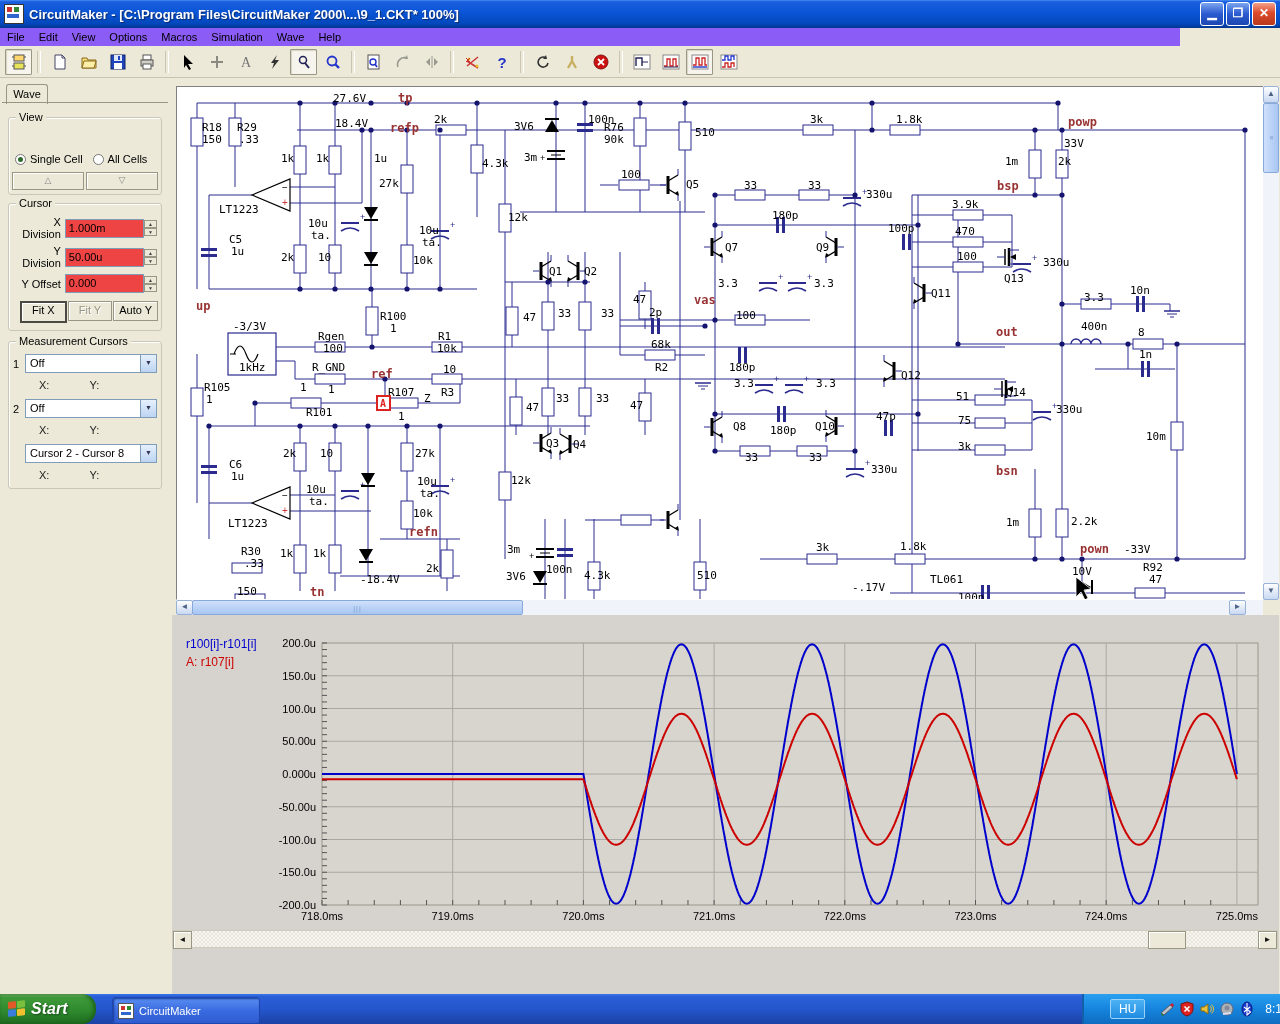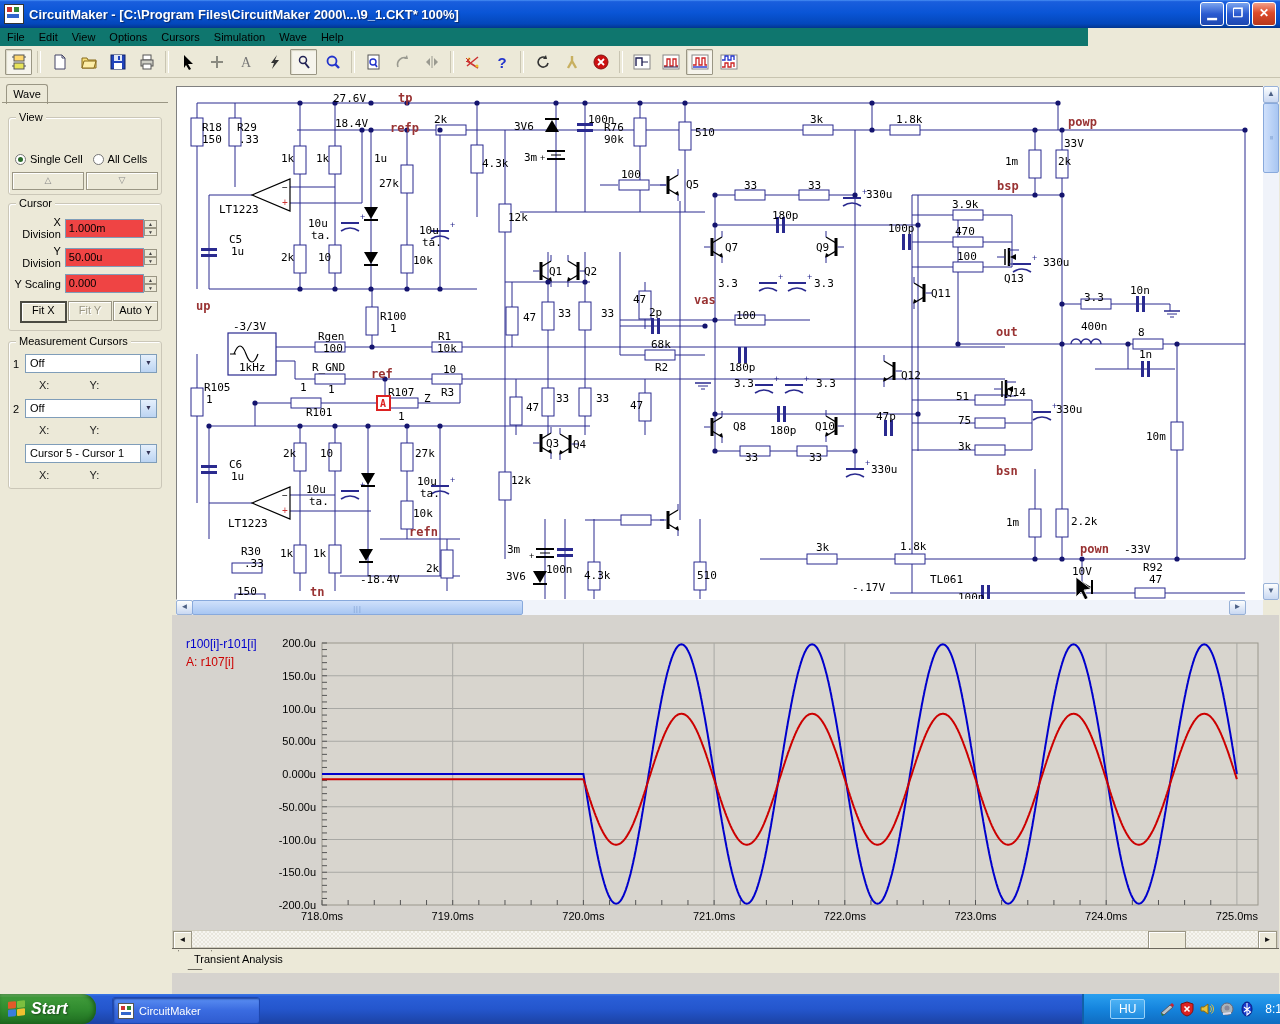--- a/index.html
+++ b/index.html
@@ -11,21 +11,21 @@
     display:flex;align-items:center;color:#fff;}
   .titlebar .appicon{width:18px;height:18px;margin:0 5px 0 4px;position:relative;background:#fff;border:1px solid #333;}
   .titlebar .appicon i{position:absolute;display:block;}
   .title-text{font-size:13px;font-weight:bold;text-shadow:1px 1px 1px #0a2a6a;white-space:nowrap;}
   .winbtns{margin-left:auto;display:flex;gap:2px;padding-right:4px;}
   .winbtn{width:22px;height:22px;border-radius:3px;border:1px solid #fff;
     background:linear-gradient(180deg,#7ba5ef,#2a5ad0 50%,#1d47b0);color:#fff;
     font-size:12px;line-height:20px;text-align:center;font-weight:bold;}
   .winbtn.close{background:linear-gradient(180deg,#f3a08a,#dd4a2a 45%,#b6381e);}
   
-  .menubar{position:absolute;left:0;top:28px;width:1088px;height:18px;background:#0f766e;
+  .menubar{position:absolute;left:0;top:28px;width:1180px;height:18px;background:#8b5cf6;
     border-bottom:1px solid #d8d4c4;display:flex;align-items:center;font-size:11px;color:#000;}
   .menubar span{padding:2px 7px;}
   
   .toolbar{position:absolute;left:0;top:46px;width:1280px;height:32px;background:#ece9d8;
     border-bottom:1px solid #c8c4b0;display:flex;align-items:center;padding-left:4px;box-sizing:border-box;}
   .tbtn{width:25px;height:24px;margin:0 1px;display:flex;align-items:center;justify-content:center;
     border:1px solid transparent;border-radius:1px;background:transparent;}
   .tbtn.pressed{border:1px solid #9a9684;background:#f6f4ec;box-shadow:inset 1px 1px 1px #d8d4c4;}
   .tbtn svg{display:block;}
   .tsep{width:2px;height:22px;margin:0 4px;border-left:1px solid #c9c5b2;border-right:1px solid #fff;}
@@ -122,21 +122,21 @@
       <div class="winbtn">❐</div>
       <div class="winbtn close">✕</div>
     </div>
   </div>
 
   <div class="menubar">
     <span>File</span>
     <span>Edit</span>
     <span>View</span>
     <span>Options</span>
-    <span>Cursors</span>
+    <span>Macros</span>
     <span>Simulation</span>
     <span>Wave</span>
     <span>Help</span>
   </div>
 
   <div class="toolbar">
     <div class="tbtn pressed">
         <svg width="16" height="16">
           <rect x="3" y="1" width="10" height="6" fill="#ffd76e" stroke="#555"></rect>
           <rect x="3" y="9" width="10" height="6" fill="#e8e45a" stroke="#555"></rect>
@@ -328,21 +328,21 @@
           <label>Y Division</label>
           <div class="spinbox">
               <span class="val">50.00u</span>
             </div>
           <div class="spin">
               <b>▲</b>
               <b>▼</b>
             </div>
         </div>
         <div class="frow">
-          <label>Y Scaling</label>
+          <label>Y Offset</label>
           <div class="spinbox">
               <span class="val">0.000</span>
             </div>
           <div class="spin">
               <b>▲</b>
               <b>▼</b>
             </div>
         </div>
         <div class="fitrow">
           <div class="fbtn def">Fit X</div>
@@ -371,21 +371,21 @@
               <span class="drop">▼</span>
             </div>
         </div>
         <div class="xy">
             <span>X:</span>
             <span>Y:</span>
           </div>
         <div class="crow">
           <span class="idx"></span>
           <div class="combo">
-              <span class="val">Cursor 5 - Cursor 1</span>
+              <span class="val">Cursor 2 - Cursor 8</span>
               <span class="drop">▼</span>
             </div>
         </div>
         <div class="xy">
             <span>X:</span>
             <span>Y:</span>
           </div>
       </div>
     </div>
   </div>
@@ -1114,24 +1114,20 @@
         <path d="M150.0 159.0 L150.7 159.0 L151.3 159.0 L152.0 159.0 L152.6 159.0 L153.3 159.0 L153.9 159.0 L154.6 159.0 L155.2 159.0 L155.9 159.0 L156.5 159.0 L157.2 159.0 L157.8 159.0 L158.5 159.0 L159.1 159.0 L159.8 159.0 L160.5 159.0 L161.1 159.0 L161.8 159.0 L162.4 159.0 L163.1 159.0 L163.7 159.0 L164.4 159.0 L165.0 159.0 L165.7 159.0 L166.3 159.0 L167.0 159.0 L167.6 159.0 L168.3 159.0 L169.0 159.0 L169.6 159.0 L170.3 159.0 L170.9 159.0 L171.6 159.0 L172.2 159.0 L172.9 159.0 L173.5 159.0 L174.2 159.0 L174.8 159.0 L175.5 159.0 L176.1 159.0 L176.8 159.0 L177.4 159.0 L178.1 159.0 L178.8 159.0 L179.4 159.0 L180.1 159.0 L180.7 159.0 L181.4 159.0 L182.0 159.0 L182.7 159.0 L183.3 159.0 L184.0 159.0 L184.6 159.0 L185.3 159.0 L185.9 159.0 L186.6 159.0 L187.2 159.0 L187.9 159.0 L188.6 159.0 L189.2 159.0 L189.9 159.0 L190.5 159.0 L191.2 159.0 L191.8 159.0 L192.5 159.0 L193.1 159.0 L193.8 159.0 L194.4 159.0 L195.1 159.0 L195.7 159.0 L196.4 159.0 L197.1 159.0 L197.7 159.0 L198.4 159.0 L199.0 159.0 L199.7 159.0 L200.3 159.0 L201.0 159.0 L201.6 159.0 L202.3 159.0 L202.9 159.0 L203.6 159.0 L204.2 159.0 L204.9 159.0 L205.5 159.0 L206.2 159.0 L206.9 159.0 L207.5 159.0 L208.2 159.0 L208.8 159.0 L209.5 159.0 L210.1 159.0 L210.8 159.0 L211.4 159.0 L212.1 159.0 L212.7 159.0 L213.4 159.0 L214.0 159.0 L214.7 159.0 L215.3 159.0 L216.0 159.0 L216.7 159.0 L217.3 159.0 L218.0 159.0 L218.6 159.0 L219.3 159.0 L219.9 159.0 L220.6 159.0 L221.2 159.0 L221.9 159.0 L222.5 159.0 L223.2 159.0 L223.8 159.0 L224.5 159.0 L225.2 159.0 L225.8 159.0 L226.5 159.0 L227.1 159.0 L227.8 159.0 L228.4 159.0 L229.1 159.0 L229.7 159.0 L230.4 159.0 L231.0 159.0 L231.7 159.0 L232.3 159.0 L233.0 159.0 L233.6 159.0 L234.3 159.0 L235.0 159.0 L235.6 159.0 L236.3 159.0 L236.9 159.0 L237.6 159.0 L238.2 159.0 L238.9 159.0 L239.5 159.0 L240.2 159.0 L240.8 159.0 L241.5 159.0 L242.1 159.0 L242.8 159.0 L243.5 159.0 L244.1 159.0 L244.8 159.0 L245.4 159.0 L246.1 159.0 L246.7 159.0 L247.4 159.0 L248.0 159.0 L248.7 159.0 L249.3 159.0 L250.0 159.0 L250.6 159.0 L251.3 159.0 L251.9 159.0 L252.6 159.0 L253.3 159.0 L253.9 159.0 L254.6 159.0 L255.2 159.0 L255.9 159.0 L256.5 159.0 L257.2 159.0 L257.8 159.0 L258.5 159.0 L259.1 159.0 L259.8 159.0 L260.4 159.0 L261.1 159.0 L261.7 159.0 L262.4 159.0 L263.1 159.0 L263.7 159.0 L264.4 159.0 L265.0 159.0 L265.7 159.0 L266.3 159.0 L267.0 159.0 L267.6 159.0 L268.3 159.0 L268.9 159.0 L269.6 159.0 L270.2 159.0 L270.9 159.0 L271.6 159.0 L272.2 159.0 L272.9 159.0 L273.5 159.0 L274.2 159.0 L274.8 159.0 L275.5 159.0 L276.1 159.0 L276.8 159.0 L277.4 159.0 L278.1 159.0 L278.7 159.0 L279.4 159.0 L280.0 159.0 L280.7 159.0 L281.4 159.0 L282.0 159.0 L282.7 159.0 L283.3 159.0 L284.0 159.0 L284.6 159.0 L285.3 159.0 L285.9 159.0 L286.6 159.0 L287.2 159.0 L287.9 159.0 L288.5 159.0 L289.2 159.0 L289.8 159.0 L290.5 159.0 L291.2 159.0 L291.8 159.0 L292.5 159.0 L293.1 159.0 L293.8 159.0 L294.4 159.0 L295.1 159.0 L295.7 159.0 L296.4 159.0 L297.0 159.0 L297.7 159.0 L298.3 159.0 L299.0 159.0 L299.7 159.0 L300.3 159.0 L301.0 159.0 L301.6 159.0 L302.3 159.0 L302.9 159.0 L303.6 159.0 L304.2 159.0 L304.9 159.0 L305.5 159.0 L306.2 159.0 L306.8 159.0 L307.5 159.0 L308.1 159.0 L308.8 159.0 L309.5 159.0 L310.1 159.0 L310.8 159.0 L311.4 159.0 L312.1 159.0 L312.7 159.0 L313.4 159.0 L314.0 159.0 L314.7 159.0 L315.3 159.0 L316.0 159.0 L316.6 159.0 L317.3 159.0 L317.9 159.0 L318.6 159.0 L319.3 159.0 L319.9 159.0 L320.6 159.0 L321.2 159.0 L321.9 159.0 L322.5 159.0 L323.2 159.0 L323.8 159.0 L324.5 159.0 L325.1 159.0 L325.8 159.0 L326.4 159.0 L327.1 159.0 L327.8 159.0 L328.4 159.0 L329.1 159.0 L329.7 159.0 L330.4 159.0 L331.0 159.0 L331.7 159.0 L332.3 159.0 L333.0 159.0 L333.6 159.0 L334.3 159.0 L334.9 159.0 L335.6 159.0 L336.2 159.0 L336.9 159.0 L337.6 159.0 L338.2 159.0 L338.9 159.0 L339.5 159.0 L340.2 159.0 L340.8 159.0 L341.5 159.0 L342.1 159.0 L342.8 159.0 L343.4 159.0 L344.1 159.0 L344.7 159.0 L345.4 159.0 L346.0 159.0 L346.7 159.0 L347.4 159.0 L348.0 159.0 L348.7 159.0 L349.3 159.0 L350.0 159.0 L350.6 159.0 L351.3 159.0 L351.9 159.0 L352.6 159.0 L353.2 159.0 L353.9 159.0 L354.5 159.0 L355.2 159.0 L355.9 159.0 L356.5 159.0 L357.2 159.0 L357.8 159.0 L358.5 159.0 L359.1 159.0 L359.8 159.0 L360.4 159.0 L361.1 159.0 L361.7 159.0 L362.4 159.0 L363.0 159.0 L363.7 159.0 L364.3 159.0 L365.0 159.0 L365.7 159.0 L366.3 159.0 L367.0 159.0 L367.6 159.0 L368.3 159.0 L368.9 159.0 L369.6 159.0 L370.2 159.0 L370.9 159.0 L371.5 159.0 L372.2 159.0 L372.8 159.0 L373.5 159.0 L374.2 159.0 L374.8 159.0 L375.5 159.0 L376.1 159.0 L376.8 159.0 L377.4 159.0 L378.1 159.0 L378.7 159.0 L379.4 159.0 L380.0 159.0 L380.7 159.0 L381.3 159.0 L382.0 159.0 L382.6 159.0 L383.3 159.0 L384.0 159.0 L384.6 159.0 L385.3 159.0 L385.9 159.0 L386.6 159.0 L387.2 159.0 L387.9 159.0 L388.5 159.0 L389.2 159.0 L389.8 159.0 L390.5 159.0 L391.1 159.0 L391.8 159.0 L392.4 159.0 L393.1 159.0 L393.8 159.0 L394.4 159.0 L395.1 159.0 L395.7 159.0 L396.4 159.0 L397.0 159.0 L397.7 159.0 L398.3 159.0 L399.0 159.0 L399.6 159.0 L400.3 159.0 L400.9 159.0 L401.6 159.0 L402.3 159.0 L402.9 159.0 L403.6 159.0 L404.2 159.0 L404.9 159.0 L405.5 159.0 L406.2 159.0 L406.8 159.0 L407.5 159.0 L408.1 159.0 L408.8 159.0 L409.4 159.0 L410.1 159.0 L410.7 159.0 L411.4 159.0 L412.1 163.1 L412.7 167.1 L413.4 171.2 L414.0 175.3 L414.7 179.3 L415.3 183.3 L416.0 187.3 L416.6 191.3 L417.3 195.2 L417.9 199.1 L418.6 202.9 L419.2 206.7 L419.9 210.5 L420.5 214.2 L421.2 217.9 L421.9 221.5 L422.5 225.0 L423.2 228.5 L423.8 231.9 L424.5 235.2 L425.1 238.5 L425.8 241.7 L426.4 244.8 L427.1 247.8 L427.7 250.7 L428.4 253.5 L429.0 256.3 L429.7 258.9 L430.4 261.5 L431.0 263.9 L431.7 266.3 L432.3 268.5 L433.0 270.6 L433.6 272.6 L434.3 274.6 L434.9 276.3 L435.6 278.0 L436.2 279.6 L436.9 281.0 L437.5 282.3 L438.2 283.5 L438.8 284.6 L439.5 285.6 L440.2 286.4 L440.8 287.1 L441.5 287.7 L442.1 288.1 L442.8 288.4 L443.4 288.6 L444.1 288.7 L444.7 288.6 L445.4 288.4 L446.0 288.1 L446.7 287.7 L447.3 287.1 L448.0 286.4 L448.6 285.6 L449.3 284.6 L450.0 283.5 L450.6 282.3 L451.3 281.0 L451.9 279.6 L452.6 278.0 L453.2 276.3 L453.9 274.6 L454.5 272.6 L455.2 270.6 L455.8 268.5 L456.5 266.3 L457.1 263.9 L457.8 261.5 L458.5 258.9 L459.1 256.3 L459.8 253.5 L460.4 250.7 L461.1 247.8 L461.7 244.8 L462.4 241.7 L463.0 238.5 L463.7 235.2 L464.3 231.9 L465.0 228.5 L465.6 225.0 L466.3 221.5 L466.9 217.9 L467.6 214.2 L468.3 210.5 L468.9 206.7 L469.6 202.9 L470.2 199.1 L470.9 195.2 L471.5 191.3 L472.2 187.3 L472.8 183.3 L473.5 179.3 L474.1 175.3 L474.8 171.2 L475.4 167.1 L476.1 163.1 L476.7 159.0 L477.4 154.9 L478.1 150.9 L478.7 146.8 L479.4 142.7 L480.0 138.7 L480.7 134.7 L481.3 130.7 L482.0 126.7 L482.6 122.8 L483.3 118.9 L483.9 115.1 L484.6 111.3 L485.2 107.5 L485.9 103.8 L486.6 100.1 L487.2 96.5 L487.9 93.0 L488.5 89.5 L489.2 86.1 L489.8 82.8 L490.5 79.5 L491.1 76.3 L491.8 73.2 L492.4 70.2 L493.1 67.3 L493.7 64.5 L494.4 61.7 L495.0 59.1 L495.7 56.5 L496.4 54.1 L497.0 51.7 L497.7 49.5 L498.3 47.4 L499.0 45.4 L499.6 43.4 L500.3 41.7 L500.9 40.0 L501.6 38.4 L502.2 37.0 L502.9 35.7 L503.5 34.5 L504.2 33.4 L504.9 32.4 L505.5 31.6 L506.2 30.9 L506.8 30.3 L507.5 29.9 L508.1 29.6 L508.8 29.4 L509.4 29.3 L510.1 29.4 L510.7 29.6 L511.4 29.9 L512.0 30.3 L512.7 30.9 L513.3 31.6 L514.0 32.4 L514.7 33.4 L515.3 34.5 L516.0 35.7 L516.6 37.0 L517.3 38.4 L517.9 40.0 L518.6 41.7 L519.2 43.4 L519.9 45.4 L520.5 47.4 L521.2 49.5 L521.8 51.7 L522.5 54.1 L523.1 56.5 L523.8 59.1 L524.5 61.7 L525.1 64.5 L525.8 67.3 L526.4 70.2 L527.1 73.2 L527.7 76.3 L528.4 79.5 L529.0 82.8 L529.7 86.1 L530.3 89.5 L531.0 93.0 L531.6 96.5 L532.3 100.1 L533.0 103.8 L533.6 107.5 L534.3 111.3 L534.9 115.1 L535.6 118.9 L536.2 122.8 L536.9 126.7 L537.5 130.7 L538.2 134.7 L538.8 138.7 L539.5 142.7 L540.1 146.8 L540.8 150.9 L541.4 154.9 L542.1 159.0 L542.8 163.1 L543.4 167.1 L544.1 171.2 L544.7 175.3 L545.4 179.3 L546.0 183.3 L546.7 187.3 L547.3 191.3 L548.0 195.2 L548.6 199.1 L549.3 202.9 L549.9 206.7 L550.6 210.5 L551.2 214.2 L551.9 217.9 L552.6 221.5 L553.2 225.0 L553.9 228.5 L554.5 231.9 L555.2 235.2 L555.8 238.5 L556.5 241.7 L557.1 244.8 L557.8 247.8 L558.4 250.7 L559.1 253.5 L559.7 256.3 L560.4 258.9 L561.1 261.5 L561.7 263.9 L562.4 266.3 L563.0 268.5 L563.7 270.6 L564.3 272.6 L565.0 274.6 L565.6 276.3 L566.3 278.0 L566.9 279.6 L567.6 281.0 L568.2 282.3 L568.9 283.5 L569.5 284.6 L570.2 285.6 L570.9 286.4 L571.5 287.1 L572.2 287.7 L572.8 288.1 L573.5 288.4 L574.1 288.6 L574.8 288.7 L575.4 288.6 L576.1 288.4 L576.7 288.1 L577.4 287.7 L578.0 287.1 L578.7 286.4 L579.3 285.6 L580.0 284.6 L580.7 283.5 L581.3 282.3 L582.0 281.0 L582.6 279.6 L583.3 278.0 L583.9 276.3 L584.6 274.6 L585.2 272.6 L585.9 270.6 L586.5 268.5 L587.2 266.3 L587.8 263.9 L588.5 261.5 L589.2 258.9 L589.8 256.3 L590.5 253.5 L591.1 250.7 L591.8 247.8 L592.4 244.8 L593.1 241.7 L593.7 238.5 L594.4 235.2 L595.0 231.9 L595.7 228.5 L596.3 225.0 L597.0 221.5 L597.6 217.9 L598.3 214.2 L599.0 210.5 L599.6 206.7 L600.3 202.9 L600.9 199.1 L601.6 195.2 L602.2 191.3 L602.9 187.3 L603.5 183.3 L604.2 179.3 L604.8 175.3 L605.5 171.2 L606.1 167.1 L606.8 163.1 L607.4 159.0 L608.1 154.9 L608.8 150.9 L609.4 146.8 L610.1 142.7 L610.7 138.7 L611.4 134.7 L612.0 130.7 L612.7 126.7 L613.3 122.8 L614.0 118.9 L614.6 115.1 L615.3 111.3 L615.9 107.5 L616.6 103.8 L617.3 100.1 L617.9 96.5 L618.6 93.0 L619.2 89.5 L619.9 86.1 L620.5 82.8 L621.2 79.5 L621.8 76.3 L622.5 73.2 L623.1 70.2 L623.8 67.3 L624.4 64.5 L625.1 61.7 L625.7 59.1 L626.4 56.5 L627.1 54.1 L627.7 51.7 L628.4 49.5 L629.0 47.4 L629.7 45.4 L630.3 43.4 L631.0 41.7 L631.6 40.0 L632.3 38.4 L632.9 37.0 L633.6 35.7 L634.2 34.5 L634.9 33.4 L635.6 32.4 L636.2 31.6 L636.9 30.9 L637.5 30.3 L638.2 29.9 L638.8 29.6 L639.5 29.4 L640.1 29.3 L640.8 29.4 L641.4 29.6 L642.1 29.9 L642.7 30.3 L643.4 30.9 L644.0 31.6 L644.7 32.4 L645.4 33.4 L646.0 34.5 L646.7 35.7 L647.3 37.0 L648.0 38.4 L648.6 40.0 L649.3 41.7 L649.9 43.4 L650.6 45.4 L651.2 47.4 L651.9 49.5 L652.5 51.7 L653.2 54.1 L653.8 56.5 L654.5 59.1 L655.2 61.7 L655.8 64.5 L656.5 67.3 L657.1 70.2 L657.8 73.2 L658.4 76.3 L659.1 79.5 L659.7 82.8 L660.4 86.1 L661.0 89.5 L661.7 93.0 L662.3 96.5 L663.0 100.1 L663.7 103.8 L664.3 107.5 L665.0 111.3 L665.6 115.1 L666.3 118.9 L666.9 122.8 L667.6 126.7 L668.2 130.7 L668.9 134.7 L669.5 138.7 L670.2 142.7 L670.8 146.8 L671.5 150.9 L672.1 154.9 L672.8 159.0 L673.5 163.1 L674.1 167.1 L674.8 171.2 L675.4 175.3 L676.1 179.3 L676.7 183.3 L677.4 187.3 L678.0 191.3 L678.7 195.2 L679.3 199.1 L680.0 202.9 L680.6 206.7 L681.3 210.5 L681.9 214.2 L682.6 217.9 L683.3 221.5 L683.9 225.0 L684.6 228.5 L685.2 231.9 L685.9 235.2 L686.5 238.5 L687.2 241.7 L687.8 244.8 L688.5 247.8 L689.1 250.7 L689.8 253.5 L690.4 256.3 L691.1 258.9 L691.8 261.5 L692.4 263.9 L693.1 266.3 L693.7 268.5 L694.4 270.6 L695.0 272.6 L695.7 274.6 L696.3 276.3 L697.0 278.0 L697.6 279.6 L698.3 281.0 L698.9 282.3 L699.6 283.5 L700.2 284.6 L700.9 285.6 L701.6 286.4 L702.2 287.1 L702.9 287.7 L703.5 288.1 L704.2 288.4 L704.8 288.6 L705.5 288.7 L706.1 288.6 L706.8 288.4 L707.4 288.1 L708.1 287.7 L708.7 287.1 L709.4 286.4 L710.0 285.6 L710.7 284.6 L711.4 283.5 L712.0 282.3 L712.7 281.0 L713.3 279.6 L714.0 278.0 L714.6 276.3 L715.3 274.6 L715.9 272.6 L716.6 270.6 L717.2 268.5 L717.9 266.3 L718.5 263.9 L719.2 261.5 L719.9 258.9 L720.5 256.3 L721.2 253.5 L721.8 250.7 L722.5 247.8 L723.1 244.8 L723.8 241.7 L724.4 238.5 L725.1 235.2 L725.7 231.9 L726.4 228.5 L727.0 225.0 L727.7 221.5 L728.3 217.9 L729.0 214.2 L729.7 210.5 L730.3 206.7 L731.0 202.9 L731.6 199.1 L732.3 195.2 L732.9 191.3 L733.6 187.3 L734.2 183.3 L734.9 179.3 L735.5 175.3 L736.2 171.2 L736.8 167.1 L737.5 163.1 L738.1 159.0 L738.8 154.9 L739.5 150.9 L740.1 146.8 L740.8 142.7 L741.4 138.7 L742.1 134.7 L742.7 130.7 L743.4 126.7 L744.0 122.8 L744.7 118.9 L745.3 115.1 L746.0 111.3 L746.6 107.5 L747.3 103.8 L748.0 100.1 L748.6 96.5 L749.3 93.0 L749.9 89.5 L750.6 86.1 L751.2 82.8 L751.9 79.5 L752.5 76.3 L753.2 73.2 L753.8 70.2 L754.5 67.3 L755.1 64.5 L755.8 61.7 L756.4 59.1 L757.1 56.5 L757.8 54.1 L758.4 51.7 L759.1 49.5 L759.7 47.4 L760.4 45.4 L761.0 43.4 L761.7 41.7 L762.3 40.0 L763.0 38.4 L763.6 37.0 L764.3 35.7 L764.9 34.5 L765.6 33.4 L766.3 32.4 L766.9 31.6 L767.6 30.9 L768.2 30.3 L768.9 29.9 L769.5 29.6 L770.2 29.4 L770.8 29.3 L771.5 29.4 L772.1 29.6 L772.8 29.9 L773.4 30.3 L774.1 30.9 L774.7 31.6 L775.4 32.4 L776.1 33.4 L776.7 34.5 L777.4 35.7 L778.0 37.0 L778.7 38.4 L779.3 40.0 L780.0 41.7 L780.6 43.4 L781.3 45.4 L781.9 47.4 L782.6 49.5 L783.2 51.7 L783.9 54.1 L784.5 56.5 L785.2 59.1 L785.9 61.7 L786.5 64.5 L787.2 67.3 L787.8 70.2 L788.5 73.2 L789.1 76.3 L789.8 79.5 L790.4 82.8 L791.1 86.1 L791.7 89.5 L792.4 93.0 L793.0 96.5 L793.7 100.1 L794.4 103.8 L795.0 107.5 L795.7 111.3 L796.3 115.1 L797.0 118.9 L797.6 122.8 L798.3 126.7 L798.9 130.7 L799.6 134.7 L800.2 138.7 L800.9 142.7 L801.5 146.8 L802.2 150.9 L802.8 154.9 L803.5 159.0 L804.2 163.1 L804.8 167.1 L805.5 171.2 L806.1 175.3 L806.8 179.3 L807.4 183.3 L808.1 187.3 L808.7 191.3 L809.4 195.2 L810.0 199.1 L810.7 202.9 L811.3 206.7 L812.0 210.5 L812.6 214.2 L813.3 217.9 L814.0 221.5 L814.6 225.0 L815.3 228.5 L815.9 231.9 L816.6 235.2 L817.2 238.5 L817.9 241.7 L818.5 244.8 L819.2 247.8 L819.8 250.7 L820.5 253.5 L821.1 256.3 L821.8 258.9 L822.5 261.5 L823.1 263.9 L823.8 266.3 L824.4 268.5 L825.1 270.6 L825.7 272.6 L826.4 274.6 L827.0 276.3 L827.7 278.0 L828.3 279.6 L829.0 281.0 L829.6 282.3 L830.3 283.5 L830.9 284.6 L831.6 285.6 L832.3 286.4 L832.9 287.1 L833.6 287.7 L834.2 288.1 L834.9 288.4 L835.5 288.6 L836.2 288.7 L836.8 288.6 L837.5 288.4 L838.1 288.1 L838.8 287.7 L839.4 287.1 L840.1 286.4 L840.7 285.6 L841.4 284.6 L842.1 283.5 L842.7 282.3 L843.4 281.0 L844.0 279.6 L844.7 278.0 L845.3 276.3 L846.0 274.6 L846.6 272.6 L847.3 270.6 L847.9 268.5 L848.6 266.3 L849.2 263.9 L849.9 261.5 L850.6 258.9 L851.2 256.3 L851.9 253.5 L852.5 250.7 L853.2 247.8 L853.8 244.8 L854.5 241.7 L855.1 238.5 L855.8 235.2 L856.4 231.9 L857.1 228.5 L857.7 225.0 L858.4 221.5 L859.0 217.9 L859.7 214.2 L860.4 210.5 L861.0 206.7 L861.7 202.9 L862.3 199.1 L863.0 195.2 L863.6 191.3 L864.3 187.3 L864.9 183.3 L865.6 179.3 L866.2 175.3 L866.9 171.2 L867.5 167.1 L868.2 163.1 L868.8 159.0 L869.5 154.9 L870.2 150.9 L870.8 146.8 L871.5 142.7 L872.1 138.7 L872.8 134.7 L873.4 130.7 L874.1 126.7 L874.7 122.8 L875.4 118.9 L876.0 115.1 L876.7 111.3 L877.3 107.5 L878.0 103.8 L878.7 100.1 L879.3 96.5 L880.0 93.0 L880.6 89.5 L881.3 86.1 L881.9 82.8 L882.6 79.5 L883.2 76.3 L883.9 73.2 L884.5 70.2 L885.2 67.3 L885.8 64.5 L886.5 61.7 L887.1 59.1 L887.8 56.5 L888.5 54.1 L889.1 51.7 L889.8 49.5 L890.4 47.4 L891.1 45.4 L891.7 43.4 L892.4 41.7 L893.0 40.0 L893.7 38.4 L894.3 37.0 L895.0 35.7 L895.6 34.5 L896.3 33.4 L897.0 32.4 L897.6 31.6 L898.3 30.9 L898.9 30.3 L899.6 29.9 L900.2 29.6 L900.9 29.4 L901.5 29.3 L902.2 29.4 L902.8 29.6 L903.5 29.9 L904.1 30.3 L904.8 30.9 L905.4 31.6 L906.1 32.4 L906.8 33.4 L907.4 34.5 L908.1 35.7 L908.7 37.0 L909.4 38.4 L910.0 40.0 L910.7 41.7 L911.3 43.4 L912.0 45.4 L912.6 47.4 L913.3 49.5 L913.9 51.7 L914.6 54.1 L915.2 56.5 L915.9 59.1 L916.6 61.7 L917.2 64.5 L917.9 67.3 L918.5 70.2 L919.2 73.2 L919.8 76.3 L920.5 79.5 L921.1 82.8 L921.8 86.1 L922.4 89.5 L923.1 93.0 L923.7 96.5 L924.4 100.1 L925.1 103.8 L925.7 107.5 L926.4 111.3 L927.0 115.1 L927.7 118.9 L928.3 122.8 L929.0 126.7 L929.6 130.7 L930.3 134.7 L930.9 138.7 L931.6 142.7 L932.2 146.8 L932.9 150.9 L933.5 154.9 L934.2 159.0 L934.9 163.1 L935.5 167.1 L936.2 171.2 L936.8 175.3 L937.5 179.3 L938.1 183.3 L938.8 187.3 L939.4 191.3 L940.1 195.2 L940.7 199.1 L941.4 202.9 L942.0 206.7 L942.7 210.5 L943.3 214.2 L944.0 217.9 L944.7 221.5 L945.3 225.0 L946.0 228.5 L946.6 231.9 L947.3 235.2 L947.9 238.5 L948.6 241.7 L949.2 244.8 L949.9 247.8 L950.5 250.7 L951.2 253.5 L951.8 256.3 L952.5 258.9 L953.2 261.5 L953.8 263.9 L954.5 266.3 L955.1 268.5 L955.8 270.6 L956.4 272.6 L957.1 274.6 L957.7 276.3 L958.4 278.0 L959.0 279.6 L959.7 281.0 L960.3 282.3 L961.0 283.5 L961.6 284.6 L962.3 285.6 L963.0 286.4 L963.6 287.1 L964.3 287.7 L964.9 288.1 L965.6 288.4 L966.2 288.6 L966.9 288.7 L967.5 288.6 L968.2 288.4 L968.8 288.1 L969.5 287.7 L970.1 287.1 L970.8 286.4 L971.4 285.6 L972.1 284.6 L972.8 283.5 L973.4 282.3 L974.1 281.0 L974.7 279.6 L975.4 278.0 L976.0 276.3 L976.7 274.6 L977.3 272.6 L978.0 270.6 L978.6 268.5 L979.3 266.3 L979.9 263.9 L980.6 261.5 L981.3 258.9 L981.9 256.3 L982.6 253.5 L983.2 250.7 L983.9 247.8 L984.5 244.8 L985.2 241.7 L985.8 238.5 L986.5 235.2 L987.1 231.9 L987.8 228.5 L988.4 225.0 L989.1 221.5 L989.7 217.9 L990.4 214.2 L991.1 210.5 L991.7 206.7 L992.4 202.9 L993.0 199.1 L993.7 195.2 L994.3 191.3 L995.0 187.3 L995.6 183.3 L996.3 179.3 L996.9 175.3 L997.6 171.2 L998.2 167.1 L998.9 163.1 L999.5 159.0 L1000.2 154.9 L1000.9 150.9 L1001.5 146.8 L1002.2 142.7 L1002.8 138.7 L1003.5 134.7 L1004.1 130.7 L1004.8 126.7 L1005.4 122.8 L1006.1 118.9 L1006.7 115.1 L1007.4 111.3 L1008.0 107.5 L1008.7 103.8 L1009.4 100.1 L1010.0 96.5 L1010.7 93.0 L1011.3 89.5 L1012.0 86.1 L1012.6 82.8 L1013.3 79.5 L1013.9 76.3 L1014.6 73.2 L1015.2 70.2 L1015.9 67.3 L1016.5 64.5 L1017.2 61.7 L1017.8 59.1 L1018.5 56.5 L1019.2 54.1 L1019.8 51.7 L1020.5 49.5 L1021.1 47.4 L1021.8 45.4 L1022.4 43.4 L1023.1 41.7 L1023.7 40.0 L1024.4 38.4 L1025.0 37.0 L1025.7 35.7 L1026.3 34.5 L1027.0 33.4 L1027.7 32.4 L1028.3 31.6 L1029.0 30.9 L1029.6 30.3 L1030.3 29.9 L1030.9 29.6 L1031.6 29.4 L1032.2 29.3 L1032.9 29.4 L1033.5 29.6 L1034.2 29.9 L1034.8 30.3 L1035.5 30.9 L1036.1 31.6 L1036.8 32.4 L1037.5 33.4 L1038.1 34.5 L1038.8 35.7 L1039.4 37.0 L1040.1 38.4 L1040.7 40.0 L1041.4 41.7 L1042.0 43.4 L1042.7 45.4 L1043.3 47.4 L1044.0 49.5 L1044.6 51.7 L1045.3 54.1 L1045.9 56.5 L1046.6 59.1 L1047.3 61.7 L1047.9 64.5 L1048.6 67.3 L1049.2 70.2 L1049.9 73.2 L1050.5 76.3 L1051.2 79.5 L1051.8 82.8 L1052.5 86.1 L1053.1 89.5 L1053.8 93.0 L1054.4 96.5 L1055.1 100.1 L1055.8 103.8 L1056.4 107.5 L1057.1 111.3 L1057.7 115.1 L1058.4 118.9 L1059.0 122.8 L1059.7 126.7 L1060.3 130.7 L1061.0 134.7 L1061.6 138.7 L1062.3 142.7 L1062.9 146.8 L1063.6 150.9 L1064.2 154.9 L1064.9 159.0 " fill="none" stroke="#0000cc" stroke-width="2"></path>
         <path d="M150.0 164.2 L150.7 164.2 L151.3 164.2 L152.0 164.2 L152.6 164.2 L153.3 164.2 L153.9 164.2 L154.6 164.2 L155.2 164.2 L155.9 164.2 L156.5 164.2 L157.2 164.2 L157.8 164.2 L158.5 164.2 L159.1 164.2 L159.8 164.2 L160.5 164.2 L161.1 164.2 L161.8 164.2 L162.4 164.2 L163.1 164.2 L163.7 164.2 L164.4 164.2 L165.0 164.2 L165.7 164.2 L166.3 164.2 L167.0 164.2 L167.6 164.2 L168.3 164.2 L169.0 164.2 L169.6 164.2 L170.3 164.2 L170.9 164.2 L171.6 164.2 L172.2 164.2 L172.9 164.2 L173.5 164.2 L174.2 164.2 L174.8 164.2 L175.5 164.2 L176.1 164.2 L176.8 164.2 L177.4 164.2 L178.1 164.2 L178.8 164.2 L179.4 164.2 L180.1 164.2 L180.7 164.2 L181.4 164.2 L182.0 164.2 L182.7 164.2 L183.3 164.2 L184.0 164.2 L184.6 164.2 L185.3 164.2 L185.9 164.2 L186.6 164.2 L187.2 164.2 L187.9 164.2 L188.6 164.2 L189.2 164.2 L189.9 164.2 L190.5 164.2 L191.2 164.2 L191.8 164.2 L192.5 164.2 L193.1 164.2 L193.8 164.2 L194.4 164.2 L195.1 164.2 L195.7 164.2 L196.4 164.2 L197.1 164.2 L197.7 164.2 L198.4 164.2 L199.0 164.2 L199.7 164.2 L200.3 164.2 L201.0 164.2 L201.6 164.2 L202.3 164.2 L202.9 164.2 L203.6 164.2 L204.2 164.2 L204.9 164.2 L205.5 164.2 L206.2 164.2 L206.9 164.2 L207.5 164.2 L208.2 164.2 L208.8 164.2 L209.5 164.2 L210.1 164.2 L210.8 164.2 L211.4 164.2 L212.1 164.2 L212.7 164.2 L213.4 164.2 L214.0 164.2 L214.7 164.2 L215.3 164.2 L216.0 164.2 L216.7 164.2 L217.3 164.2 L218.0 164.2 L218.6 164.2 L219.3 164.2 L219.9 164.2 L220.6 164.2 L221.2 164.2 L221.9 164.2 L222.5 164.2 L223.2 164.2 L223.8 164.2 L224.5 164.2 L225.2 164.2 L225.8 164.2 L226.5 164.2 L227.1 164.2 L227.8 164.2 L228.4 164.2 L229.1 164.2 L229.7 164.2 L230.4 164.2 L231.0 164.2 L231.7 164.2 L232.3 164.2 L233.0 164.2 L233.6 164.2 L234.3 164.2 L235.0 164.2 L235.6 164.2 L236.3 164.2 L236.9 164.2 L237.6 164.2 L238.2 164.2 L238.9 164.2 L239.5 164.2 L240.2 164.2 L240.8 164.2 L241.5 164.2 L242.1 164.2 L242.8 164.2 L243.5 164.2 L244.1 164.2 L244.8 164.2 L245.4 164.2 L246.1 164.2 L246.7 164.2 L247.4 164.2 L248.0 164.2 L248.7 164.2 L249.3 164.2 L250.0 164.2 L250.6 164.2 L251.3 164.2 L251.9 164.2 L252.6 164.2 L253.3 164.2 L253.9 164.2 L254.6 164.2 L255.2 164.2 L255.9 164.2 L256.5 164.2 L257.2 164.2 L257.8 164.2 L258.5 164.2 L259.1 164.2 L259.8 164.2 L260.4 164.2 L261.1 164.2 L261.7 164.2 L262.4 164.2 L263.1 164.2 L263.7 164.2 L264.4 164.2 L265.0 164.2 L265.7 164.2 L266.3 164.2 L267.0 164.2 L267.6 164.2 L268.3 164.2 L268.9 164.2 L269.6 164.2 L270.2 164.2 L270.9 164.2 L271.6 164.2 L272.2 164.2 L272.9 164.2 L273.5 164.2 L274.2 164.2 L274.8 164.2 L275.5 164.2 L276.1 164.2 L276.8 164.2 L277.4 164.2 L278.1 164.2 L278.7 164.2 L279.4 164.2 L280.0 164.2 L280.7 164.2 L281.4 164.2 L282.0 164.2 L282.7 164.2 L283.3 164.2 L284.0 164.2 L284.6 164.2 L285.3 164.2 L285.9 164.2 L286.6 164.2 L287.2 164.2 L287.9 164.2 L288.5 164.2 L289.2 164.2 L289.8 164.2 L290.5 164.2 L291.2 164.2 L291.8 164.2 L292.5 164.2 L293.1 164.2 L293.8 164.2 L294.4 164.2 L295.1 164.2 L295.7 164.2 L296.4 164.2 L297.0 164.2 L297.7 164.2 L298.3 164.2 L299.0 164.2 L299.7 164.2 L300.3 164.2 L301.0 164.2 L301.6 164.2 L302.3 164.2 L302.9 164.2 L303.6 164.2 L304.2 164.2 L304.9 164.2 L305.5 164.2 L306.2 164.2 L306.8 164.2 L307.5 164.2 L308.1 164.2 L308.8 164.2 L309.5 164.2 L310.1 164.2 L310.8 164.2 L311.4 164.2 L312.1 164.2 L312.7 164.2 L313.4 164.2 L314.0 164.2 L314.7 164.2 L315.3 164.2 L316.0 164.2 L316.6 164.2 L317.3 164.2 L317.9 164.2 L318.6 164.2 L319.3 164.2 L319.9 164.2 L320.6 164.2 L321.2 164.2 L321.9 164.2 L322.5 164.2 L323.2 164.2 L323.8 164.2 L324.5 164.2 L325.1 164.2 L325.8 164.2 L326.4 164.2 L327.1 164.2 L327.8 164.2 L328.4 164.2 L329.1 164.2 L329.7 164.2 L330.4 164.2 L331.0 164.2 L331.7 164.2 L332.3 164.2 L333.0 164.2 L333.6 164.2 L334.3 164.2 L334.9 164.2 L335.6 164.2 L336.2 164.2 L336.9 164.2 L337.6 164.2 L338.2 164.2 L338.9 164.2 L339.5 164.2 L340.2 164.2 L340.8 164.2 L341.5 164.2 L342.1 164.2 L342.8 164.2 L343.4 164.2 L344.1 164.2 L344.7 164.2 L345.4 164.2 L346.0 164.2 L346.7 164.2 L347.4 164.2 L348.0 164.2 L348.7 164.2 L349.3 164.2 L350.0 164.2 L350.6 164.2 L351.3 164.2 L351.9 164.2 L352.6 164.2 L353.2 164.2 L353.9 164.2 L354.5 164.2 L355.2 164.2 L355.9 164.2 L356.5 164.2 L357.2 164.2 L357.8 164.2 L358.5 164.2 L359.1 164.2 L359.8 164.2 L360.4 164.2 L361.1 164.2 L361.7 164.2 L362.4 164.2 L363.0 164.2 L363.7 164.2 L364.3 164.2 L365.0 164.2 L365.7 164.2 L366.3 164.2 L367.0 164.2 L367.6 164.2 L368.3 164.2 L368.9 164.2 L369.6 164.2 L370.2 164.2 L370.9 164.2 L371.5 164.2 L372.2 164.2 L372.8 164.2 L373.5 164.2 L374.2 164.2 L374.8 164.2 L375.5 164.2 L376.1 164.2 L376.8 164.2 L377.4 164.2 L378.1 164.2 L378.7 164.2 L379.4 164.2 L380.0 164.2 L380.7 164.2 L381.3 164.2 L382.0 164.2 L382.6 164.2 L383.3 164.2 L384.0 164.2 L384.6 164.2 L385.3 164.2 L385.9 164.2 L386.6 164.2 L387.2 164.2 L387.9 164.2 L388.5 164.2 L389.2 164.2 L389.8 164.2 L390.5 164.2 L391.1 164.2 L391.8 164.2 L392.4 164.2 L393.1 164.2 L393.8 164.2 L394.4 164.2 L395.1 164.2 L395.7 164.2 L396.4 164.2 L397.0 164.2 L397.7 164.2 L398.3 164.2 L399.0 164.2 L399.6 164.2 L400.3 164.2 L400.9 164.2 L401.6 164.2 L402.3 164.2 L402.9 164.2 L403.6 164.2 L404.2 164.2 L404.9 164.2 L405.5 164.2 L406.2 164.2 L406.8 164.2 L407.5 164.2 L408.1 164.2 L408.8 164.2 L409.4 164.2 L410.1 164.2 L410.7 164.2 L411.4 164.2 L412.1 166.3 L412.7 168.4 L413.4 170.4 L414.0 172.4 L414.7 174.5 L415.3 176.5 L416.0 178.5 L416.6 180.5 L417.3 182.5 L417.9 184.5 L418.6 186.4 L419.2 188.4 L419.9 190.3 L420.5 192.1 L421.2 194.0 L421.9 195.8 L422.5 197.6 L423.2 199.3 L423.8 201.1 L424.5 202.7 L425.1 204.4 L425.8 206.0 L426.4 207.6 L427.1 209.1 L427.7 210.6 L428.4 212.0 L429.0 213.4 L429.7 214.7 L430.4 216.0 L431.0 217.2 L431.7 218.4 L432.3 219.5 L433.0 220.6 L433.6 221.6 L434.3 222.6 L434.9 223.5 L435.6 224.4 L436.2 225.1 L436.9 225.9 L437.5 226.5 L438.2 227.1 L438.8 227.7 L439.5 228.2 L440.2 228.6 L440.8 228.9 L441.5 229.2 L442.1 229.4 L442.8 229.6 L443.4 229.7 L444.1 229.7 L444.7 229.7 L445.4 229.6 L446.0 229.4 L446.7 229.2 L447.3 228.9 L448.0 228.6 L448.6 228.2 L449.3 227.7 L450.0 227.1 L450.6 226.5 L451.3 225.9 L451.9 225.1 L452.6 224.4 L453.2 223.5 L453.9 222.6 L454.5 221.6 L455.2 220.6 L455.8 219.5 L456.5 218.4 L457.1 217.2 L457.8 216.0 L458.5 214.7 L459.1 213.4 L459.8 212.0 L460.4 210.6 L461.1 209.1 L461.7 207.6 L462.4 206.0 L463.0 204.4 L463.7 202.7 L464.3 201.1 L465.0 199.3 L465.6 197.6 L466.3 195.8 L466.9 194.0 L467.6 192.1 L468.3 190.3 L468.9 188.4 L469.6 186.4 L470.2 184.5 L470.9 182.5 L471.5 180.5 L472.2 178.5 L472.8 176.5 L473.5 174.5 L474.1 172.4 L474.8 170.4 L475.4 168.4 L476.1 166.3 L476.7 164.2 L477.4 162.2 L478.1 160.1 L478.7 158.1 L479.4 156.0 L480.0 154.0 L480.7 152.0 L481.3 150.0 L482.0 148.0 L482.6 146.0 L483.3 144.0 L483.9 142.1 L484.6 140.1 L485.2 138.2 L485.9 136.4 L486.6 134.5 L487.2 132.7 L487.9 130.9 L488.5 129.1 L489.2 127.4 L489.8 125.7 L490.5 124.1 L491.1 122.5 L491.8 120.9 L492.4 119.4 L493.1 117.9 L493.7 116.5 L494.4 115.1 L495.0 113.8 L495.7 112.5 L496.4 111.2 L497.0 110.1 L497.7 108.9 L498.3 107.9 L499.0 106.8 L499.6 105.9 L500.3 105.0 L500.9 104.1 L501.6 103.3 L502.2 102.6 L502.9 101.9 L503.5 101.3 L504.2 100.8 L504.9 100.3 L505.5 99.9 L506.2 99.5 L506.8 99.3 L507.5 99.0 L508.1 98.9 L508.8 98.8 L509.4 98.7 L510.1 98.8 L510.7 98.9 L511.4 99.0 L512.0 99.3 L512.7 99.5 L513.3 99.9 L514.0 100.3 L514.7 100.8 L515.3 101.3 L516.0 101.9 L516.6 102.6 L517.3 103.3 L517.9 104.1 L518.6 105.0 L519.2 105.9 L519.9 106.8 L520.5 107.9 L521.2 108.9 L521.8 110.1 L522.5 111.2 L523.1 112.5 L523.8 113.8 L524.5 115.1 L525.1 116.5 L525.8 117.9 L526.4 119.4 L527.1 120.9 L527.7 122.5 L528.4 124.1 L529.0 125.7 L529.7 127.4 L530.3 129.1 L531.0 130.9 L531.6 132.7 L532.3 134.5 L533.0 136.4 L533.6 138.2 L534.3 140.1 L534.9 142.1 L535.6 144.0 L536.2 146.0 L536.9 148.0 L537.5 150.0 L538.2 152.0 L538.8 154.0 L539.5 156.0 L540.1 158.1 L540.8 160.1 L541.4 162.2 L542.1 164.2 L542.8 166.3 L543.4 168.4 L544.1 170.4 L544.7 172.4 L545.4 174.5 L546.0 176.5 L546.7 178.5 L547.3 180.5 L548.0 182.5 L548.6 184.5 L549.3 186.4 L549.9 188.4 L550.6 190.3 L551.2 192.1 L551.9 194.0 L552.6 195.8 L553.2 197.6 L553.9 199.3 L554.5 201.1 L555.2 202.7 L555.8 204.4 L556.5 206.0 L557.1 207.6 L557.8 209.1 L558.4 210.6 L559.1 212.0 L559.7 213.4 L560.4 214.7 L561.1 216.0 L561.7 217.2 L562.4 218.4 L563.0 219.5 L563.7 220.6 L564.3 221.6 L565.0 222.6 L565.6 223.5 L566.3 224.4 L566.9 225.1 L567.6 225.9 L568.2 226.5 L568.9 227.1 L569.5 227.7 L570.2 228.2 L570.9 228.6 L571.5 228.9 L572.2 229.2 L572.8 229.4 L573.5 229.6 L574.1 229.7 L574.8 229.7 L575.4 229.7 L576.1 229.6 L576.7 229.4 L577.4 229.2 L578.0 228.9 L578.7 228.6 L579.3 228.2 L580.0 227.7 L580.7 227.1 L581.3 226.5 L582.0 225.9 L582.6 225.1 L583.3 224.4 L583.9 223.5 L584.6 222.6 L585.2 221.6 L585.9 220.6 L586.5 219.5 L587.2 218.4 L587.8 217.2 L588.5 216.0 L589.2 214.7 L589.8 213.4 L590.5 212.0 L591.1 210.6 L591.8 209.1 L592.4 207.6 L593.1 206.0 L593.7 204.4 L594.4 202.7 L595.0 201.1 L595.7 199.3 L596.3 197.6 L597.0 195.8 L597.6 194.0 L598.3 192.1 L599.0 190.3 L599.6 188.4 L600.3 186.4 L600.9 184.5 L601.6 182.5 L602.2 180.5 L602.9 178.5 L603.5 176.5 L604.2 174.5 L604.8 172.4 L605.5 170.4 L606.1 168.4 L606.8 166.3 L607.4 164.2 L608.1 162.2 L608.8 160.1 L609.4 158.1 L610.1 156.0 L610.7 154.0 L611.4 152.0 L612.0 150.0 L612.7 148.0 L613.3 146.0 L614.0 144.0 L614.6 142.1 L615.3 140.1 L615.9 138.2 L616.6 136.4 L617.3 134.5 L617.9 132.7 L618.6 130.9 L619.2 129.1 L619.9 127.4 L620.5 125.7 L621.2 124.1 L621.8 122.5 L622.5 120.9 L623.1 119.4 L623.8 117.9 L624.4 116.5 L625.1 115.1 L625.7 113.8 L626.4 112.5 L627.1 111.2 L627.7 110.1 L628.4 108.9 L629.0 107.9 L629.7 106.8 L630.3 105.9 L631.0 105.0 L631.6 104.1 L632.3 103.3 L632.9 102.6 L633.6 101.9 L634.2 101.3 L634.9 100.8 L635.6 100.3 L636.2 99.9 L636.9 99.5 L637.5 99.3 L638.2 99.0 L638.8 98.9 L639.5 98.8 L640.1 98.7 L640.8 98.8 L641.4 98.9 L642.1 99.0 L642.7 99.3 L643.4 99.5 L644.0 99.9 L644.7 100.3 L645.4 100.8 L646.0 101.3 L646.7 101.9 L647.3 102.6 L648.0 103.3 L648.6 104.1 L649.3 105.0 L649.9 105.9 L650.6 106.8 L651.2 107.9 L651.9 108.9 L652.5 110.1 L653.2 111.2 L653.8 112.5 L654.5 113.8 L655.2 115.1 L655.8 116.5 L656.5 117.9 L657.1 119.4 L657.8 120.9 L658.4 122.5 L659.1 124.1 L659.7 125.7 L660.4 127.4 L661.0 129.1 L661.7 130.9 L662.3 132.7 L663.0 134.5 L663.7 136.4 L664.3 138.2 L665.0 140.1 L665.6 142.1 L666.3 144.0 L666.9 146.0 L667.6 148.0 L668.2 150.0 L668.9 152.0 L669.5 154.0 L670.2 156.0 L670.8 158.1 L671.5 160.1 L672.1 162.2 L672.8 164.2 L673.5 166.3 L674.1 168.4 L674.8 170.4 L675.4 172.4 L676.1 174.5 L676.7 176.5 L677.4 178.5 L678.0 180.5 L678.7 182.5 L679.3 184.5 L680.0 186.4 L680.6 188.4 L681.3 190.3 L681.9 192.1 L682.6 194.0 L683.3 195.8 L683.9 197.6 L684.6 199.3 L685.2 201.1 L685.9 202.7 L686.5 204.4 L687.2 206.0 L687.8 207.6 L688.5 209.1 L689.1 210.6 L689.8 212.0 L690.4 213.4 L691.1 214.7 L691.8 216.0 L692.4 217.2 L693.1 218.4 L693.7 219.5 L694.4 220.6 L695.0 221.6 L695.7 222.6 L696.3 223.5 L697.0 224.4 L697.6 225.1 L698.3 225.9 L698.9 226.5 L699.6 227.1 L700.2 227.7 L700.9 228.2 L701.6 228.6 L702.2 228.9 L702.9 229.2 L703.5 229.4 L704.2 229.6 L704.8 229.7 L705.5 229.7 L706.1 229.7 L706.8 229.6 L707.4 229.4 L708.1 229.2 L708.7 228.9 L709.4 228.6 L710.0 228.2 L710.7 227.7 L711.4 227.1 L712.0 226.5 L712.7 225.9 L713.3 225.1 L714.0 224.4 L714.6 223.5 L715.3 222.6 L715.9 221.6 L716.6 220.6 L717.2 219.5 L717.9 218.4 L718.5 217.2 L719.2 216.0 L719.9 214.7 L720.5 213.4 L721.2 212.0 L721.8 210.6 L722.5 209.1 L723.1 207.6 L723.8 206.0 L724.4 204.4 L725.1 202.7 L725.7 201.1 L726.4 199.3 L727.0 197.6 L727.7 195.8 L728.3 194.0 L729.0 192.1 L729.7 190.3 L730.3 188.4 L731.0 186.4 L731.6 184.5 L732.3 182.5 L732.9 180.5 L733.6 178.5 L734.2 176.5 L734.9 174.5 L735.5 172.4 L736.2 170.4 L736.8 168.4 L737.5 166.3 L738.1 164.2 L738.8 162.2 L739.5 160.1 L740.1 158.1 L740.8 156.0 L741.4 154.0 L742.1 152.0 L742.7 150.0 L743.4 148.0 L744.0 146.0 L744.7 144.0 L745.3 142.1 L746.0 140.1 L746.6 138.2 L747.3 136.4 L748.0 134.5 L748.6 132.7 L749.3 130.9 L749.9 129.1 L750.6 127.4 L751.2 125.7 L751.9 124.1 L752.5 122.5 L753.2 120.9 L753.8 119.4 L754.5 117.9 L755.1 116.5 L755.8 115.1 L756.4 113.8 L757.1 112.5 L757.8 111.2 L758.4 110.1 L759.1 108.9 L759.7 107.9 L760.4 106.8 L761.0 105.9 L761.7 105.0 L762.3 104.1 L763.0 103.3 L763.6 102.6 L764.3 101.9 L764.9 101.3 L765.6 100.8 L766.3 100.3 L766.9 99.9 L767.6 99.5 L768.2 99.3 L768.9 99.0 L769.5 98.9 L770.2 98.8 L770.8 98.7 L771.5 98.8 L772.1 98.9 L772.8 99.0 L773.4 99.3 L774.1 99.5 L774.7 99.9 L775.4 100.3 L776.1 100.8 L776.7 101.3 L777.4 101.9 L778.0 102.6 L778.7 103.3 L779.3 104.1 L780.0 105.0 L780.6 105.9 L781.3 106.8 L781.9 107.9 L782.6 108.9 L783.2 110.1 L783.9 111.2 L784.5 112.5 L785.2 113.8 L785.9 115.1 L786.5 116.5 L787.2 117.9 L787.8 119.4 L788.5 120.9 L789.1 122.5 L789.8 124.1 L790.4 125.7 L791.1 127.4 L791.7 129.1 L792.4 130.9 L793.0 132.7 L793.7 134.5 L794.4 136.4 L795.0 138.2 L795.7 140.1 L796.3 142.1 L797.0 144.0 L797.6 146.0 L798.3 148.0 L798.9 150.0 L799.6 152.0 L800.2 154.0 L800.9 156.0 L801.5 158.1 L802.2 160.1 L802.8 162.2 L803.5 164.2 L804.2 166.3 L804.8 168.4 L805.5 170.4 L806.1 172.4 L806.8 174.5 L807.4 176.5 L808.1 178.5 L808.7 180.5 L809.4 182.5 L810.0 184.5 L810.7 186.4 L811.3 188.4 L812.0 190.3 L812.6 192.1 L813.3 194.0 L814.0 195.8 L814.6 197.6 L815.3 199.3 L815.9 201.1 L816.6 202.7 L817.2 204.4 L817.9 206.0 L818.5 207.6 L819.2 209.1 L819.8 210.6 L820.5 212.0 L821.1 213.4 L821.8 214.7 L822.5 216.0 L823.1 217.2 L823.8 218.4 L824.4 219.5 L825.1 220.6 L825.7 221.6 L826.4 222.6 L827.0 223.5 L827.7 224.4 L828.3 225.1 L829.0 225.9 L829.6 226.5 L830.3 227.1 L830.9 227.7 L831.6 228.2 L832.3 228.6 L832.9 228.9 L833.6 229.2 L834.2 229.4 L834.9 229.6 L835.5 229.7 L836.2 229.7 L836.8 229.7 L837.5 229.6 L838.1 229.4 L838.8 229.2 L839.4 228.9 L840.1 228.6 L840.7 228.2 L841.4 227.7 L842.1 227.1 L842.7 226.5 L843.4 225.9 L844.0 225.1 L844.7 224.4 L845.3 223.5 L846.0 222.6 L846.6 221.6 L847.3 220.6 L847.9 219.5 L848.6 218.4 L849.2 217.2 L849.9 216.0 L850.6 214.7 L851.2 213.4 L851.9 212.0 L852.5 210.6 L853.2 209.1 L853.8 207.6 L854.5 206.0 L855.1 204.4 L855.8 202.7 L856.4 201.1 L857.1 199.3 L857.7 197.6 L858.4 195.8 L859.0 194.0 L859.7 192.1 L860.4 190.3 L861.0 188.4 L861.7 186.4 L862.3 184.5 L863.0 182.5 L863.6 180.5 L864.3 178.5 L864.9 176.5 L865.6 174.5 L866.2 172.4 L866.9 170.4 L867.5 168.4 L868.2 166.3 L868.8 164.2 L869.5 162.2 L870.2 160.1 L870.8 158.1 L871.5 156.0 L872.1 154.0 L872.8 152.0 L873.4 150.0 L874.1 148.0 L874.7 146.0 L875.4 144.0 L876.0 142.1 L876.7 140.1 L877.3 138.2 L878.0 136.4 L878.7 134.5 L879.3 132.7 L880.0 130.9 L880.6 129.1 L881.3 127.4 L881.9 125.7 L882.6 124.1 L883.2 122.5 L883.9 120.9 L884.5 119.4 L885.2 117.9 L885.8 116.5 L886.5 115.1 L887.1 113.8 L887.8 112.5 L888.5 111.2 L889.1 110.1 L889.8 108.9 L890.4 107.9 L891.1 106.8 L891.7 105.9 L892.4 105.0 L893.0 104.1 L893.7 103.3 L894.3 102.6 L895.0 101.9 L895.6 101.3 L896.3 100.8 L897.0 100.3 L897.6 99.9 L898.3 99.5 L898.9 99.3 L899.6 99.0 L900.2 98.9 L900.9 98.8 L901.5 98.7 L902.2 98.8 L902.8 98.9 L903.5 99.0 L904.1 99.3 L904.8 99.5 L905.4 99.9 L906.1 100.3 L906.8 100.8 L907.4 101.3 L908.1 101.9 L908.7 102.6 L909.4 103.3 L910.0 104.1 L910.7 105.0 L911.3 105.9 L912.0 106.8 L912.6 107.9 L913.3 108.9 L913.9 110.1 L914.6 111.2 L915.2 112.5 L915.9 113.8 L916.6 115.1 L917.2 116.5 L917.9 117.9 L918.5 119.4 L919.2 120.9 L919.8 122.5 L920.5 124.1 L921.1 125.7 L921.8 127.4 L922.4 129.1 L923.1 130.9 L923.7 132.7 L924.4 134.5 L925.1 136.4 L925.7 138.2 L926.4 140.1 L927.0 142.1 L927.7 144.0 L928.3 146.0 L929.0 148.0 L929.6 150.0 L930.3 152.0 L930.9 154.0 L931.6 156.0 L932.2 158.1 L932.9 160.1 L933.5 162.2 L934.2 164.2 L934.9 166.3 L935.5 168.4 L936.2 170.4 L936.8 172.4 L937.5 174.5 L938.1 176.5 L938.8 178.5 L939.4 180.5 L940.1 182.5 L940.7 184.5 L941.4 186.4 L942.0 188.4 L942.7 190.3 L943.3 192.1 L944.0 194.0 L944.7 195.8 L945.3 197.6 L946.0 199.3 L946.6 201.1 L947.3 202.7 L947.9 204.4 L948.6 206.0 L949.2 207.6 L949.9 209.1 L950.5 210.6 L951.2 212.0 L951.8 213.4 L952.5 214.7 L953.2 216.0 L953.8 217.2 L954.5 218.4 L955.1 219.5 L955.8 220.6 L956.4 221.6 L957.1 222.6 L957.7 223.5 L958.4 224.4 L959.0 225.1 L959.7 225.9 L960.3 226.5 L961.0 227.1 L961.6 227.7 L962.3 228.2 L963.0 228.6 L963.6 228.9 L964.3 229.2 L964.9 229.4 L965.6 229.6 L966.2 229.7 L966.9 229.7 L967.5 229.7 L968.2 229.6 L968.8 229.4 L969.5 229.2 L970.1 228.9 L970.8 228.6 L971.4 228.2 L972.1 227.7 L972.8 227.1 L973.4 226.5 L974.1 225.9 L974.7 225.1 L975.4 224.4 L976.0 223.5 L976.7 222.6 L977.3 221.6 L978.0 220.6 L978.6 219.5 L979.3 218.4 L979.9 217.2 L980.6 216.0 L981.3 214.7 L981.9 213.4 L982.6 212.0 L983.2 210.6 L983.9 209.1 L984.5 207.6 L985.2 206.0 L985.8 204.4 L986.5 202.7 L987.1 201.1 L987.8 199.3 L988.4 197.6 L989.1 195.8 L989.7 194.0 L990.4 192.1 L991.1 190.3 L991.7 188.4 L992.4 186.4 L993.0 184.5 L993.7 182.5 L994.3 180.5 L995.0 178.5 L995.6 176.5 L996.3 174.5 L996.9 172.4 L997.6 170.4 L998.2 168.4 L998.9 166.3 L999.5 164.2 L1000.2 162.2 L1000.9 160.1 L1001.5 158.1 L1002.2 156.0 L1002.8 154.0 L1003.5 152.0 L1004.1 150.0 L1004.8 148.0 L1005.4 146.0 L1006.1 144.0 L1006.7 142.1 L1007.4 140.1 L1008.0 138.2 L1008.7 136.4 L1009.4 134.5 L1010.0 132.7 L1010.7 130.9 L1011.3 129.1 L1012.0 127.4 L1012.6 125.7 L1013.3 124.1 L1013.9 122.5 L1014.6 120.9 L1015.2 119.4 L1015.9 117.9 L1016.5 116.5 L1017.2 115.1 L1017.8 113.8 L1018.5 112.5 L1019.2 111.2 L1019.8 110.1 L1020.5 108.9 L1021.1 107.9 L1021.8 106.8 L1022.4 105.9 L1023.1 105.0 L1023.7 104.1 L1024.4 103.3 L1025.0 102.6 L1025.7 101.9 L1026.3 101.3 L1027.0 100.8 L1027.7 100.3 L1028.3 99.9 L1029.0 99.5 L1029.6 99.3 L1030.3 99.0 L1030.9 98.9 L1031.6 98.8 L1032.2 98.7 L1032.9 98.8 L1033.5 98.9 L1034.2 99.0 L1034.8 99.3 L1035.5 99.5 L1036.1 99.9 L1036.8 100.3 L1037.5 100.8 L1038.1 101.3 L1038.8 101.9 L1039.4 102.6 L1040.1 103.3 L1040.7 104.1 L1041.4 105.0 L1042.0 105.9 L1042.7 106.8 L1043.3 107.9 L1044.0 108.9 L1044.6 110.1 L1045.3 111.2 L1045.9 112.5 L1046.6 113.8 L1047.3 115.1 L1047.9 116.5 L1048.6 117.9 L1049.2 119.4 L1049.9 120.9 L1050.5 122.5 L1051.2 124.1 L1051.8 125.7 L1052.5 127.4 L1053.1 129.1 L1053.8 130.9 L1054.4 132.7 L1055.1 134.5 L1055.8 136.4 L1056.4 138.2 L1057.1 140.1 L1057.7 142.1 L1058.4 144.0 L1059.0 146.0 L1059.7 148.0 L1060.3 150.0 L1061.0 152.0 L1061.6 154.0 L1062.3 156.0 L1062.9 158.1 L1063.6 160.1 L1064.2 162.2 L1064.9 164.2 " fill="none" stroke="#cc0000" stroke-width="2"></path>
         <text x="14" y="33" font-size="12" fill="#0000cc">r100[i]-r101[i]</text>
         <text x="14" y="51" font-size="12" fill="#cc0000">A: r107[i]</text>
       </svg>
     <div class="wscroll">
       <div class="wbtn" style="left:0;">◄</div>
       <div class="wthumb" style="left:975px;"></div>
       <div class="wbtn" style="right:0;">►</div>
     </div>
-    <div class="tabbar">
-      <div class="wtab" style="background:#ece9d8;border:1px solid #6a675c;border-top:none;"></div>
-      <div class="wtabline">Transient Analysis</div>
-    </div>
   </div>
 
   <div class="taskbar">
     <div class="startbtn">
       <span class="winflag">
         <i style="left:0;top:0;background:#e25a2a;"></i>
           <i style="left:9px;top:0;background:#7cbf3f;"></i>
         <i style="left:0;top:8px;background:#3a7edd;"></i>
           <i style="left:9px;top:8px;background:#f0c030;"></i>
       </span>

